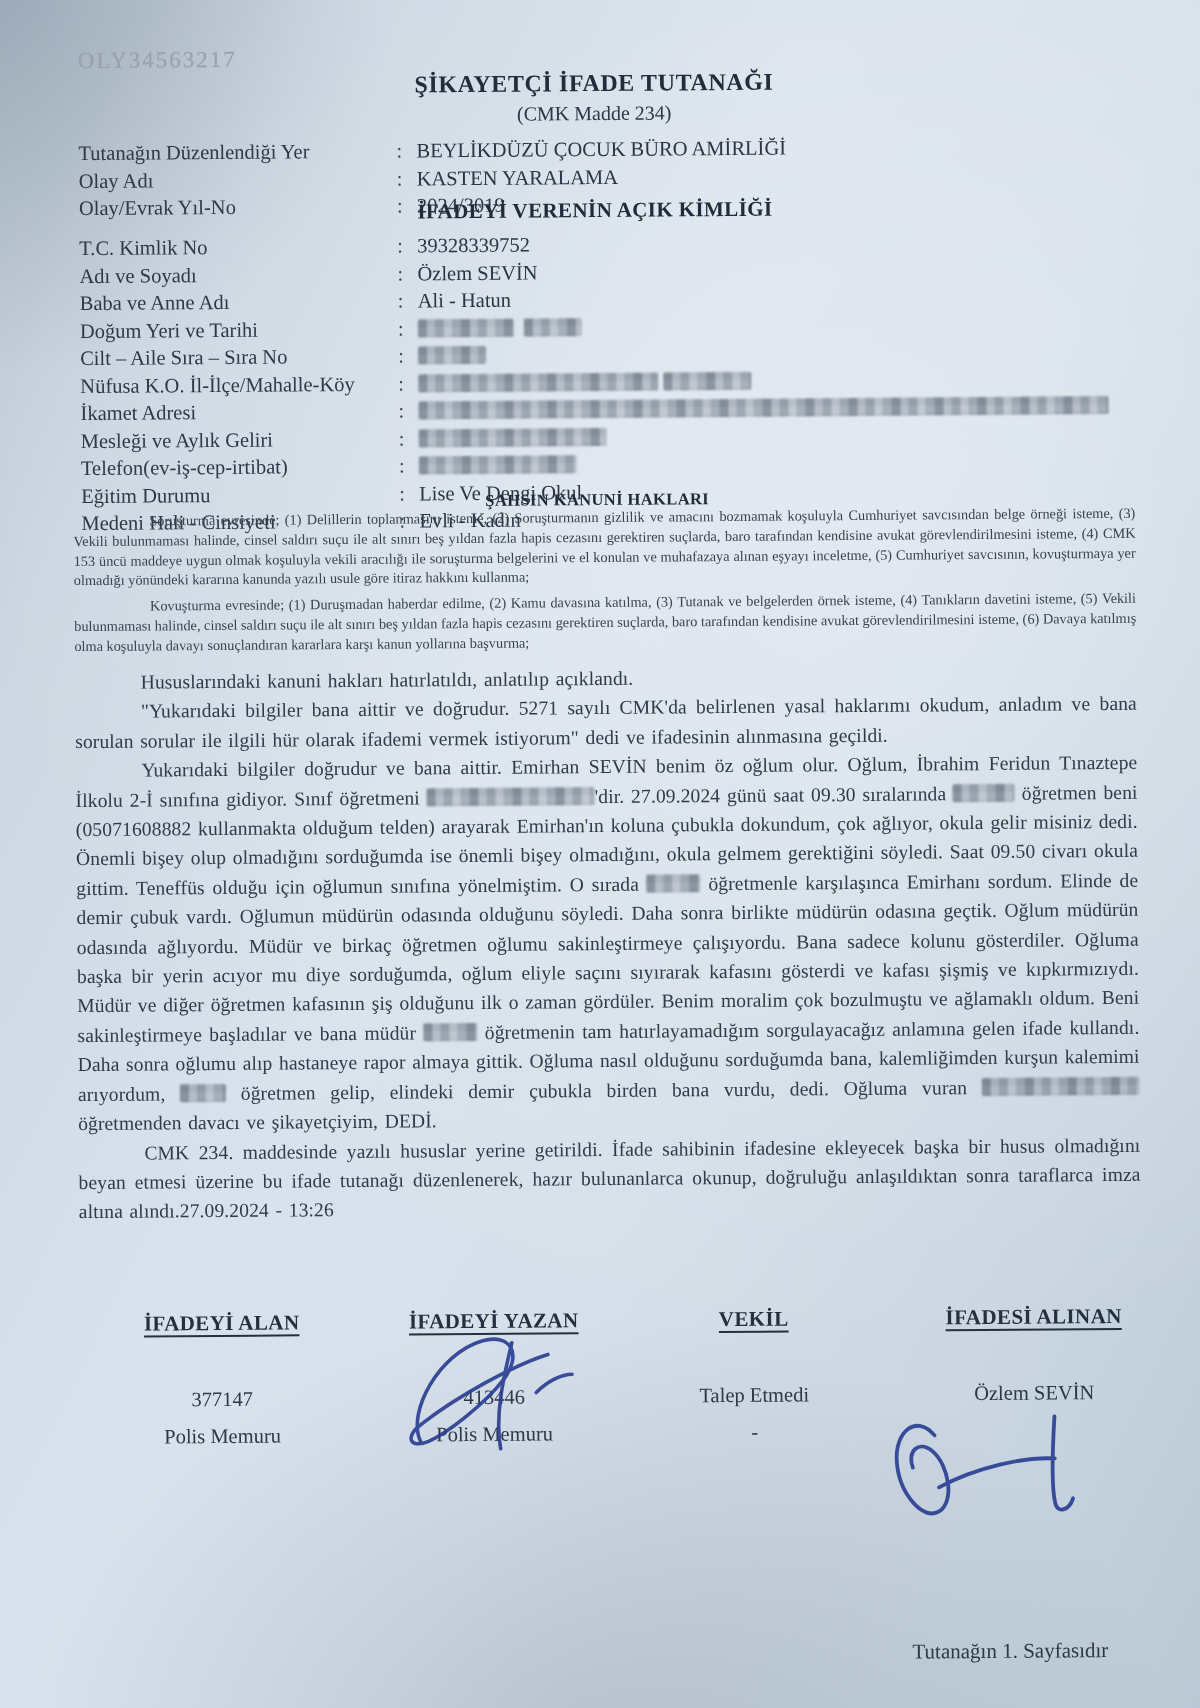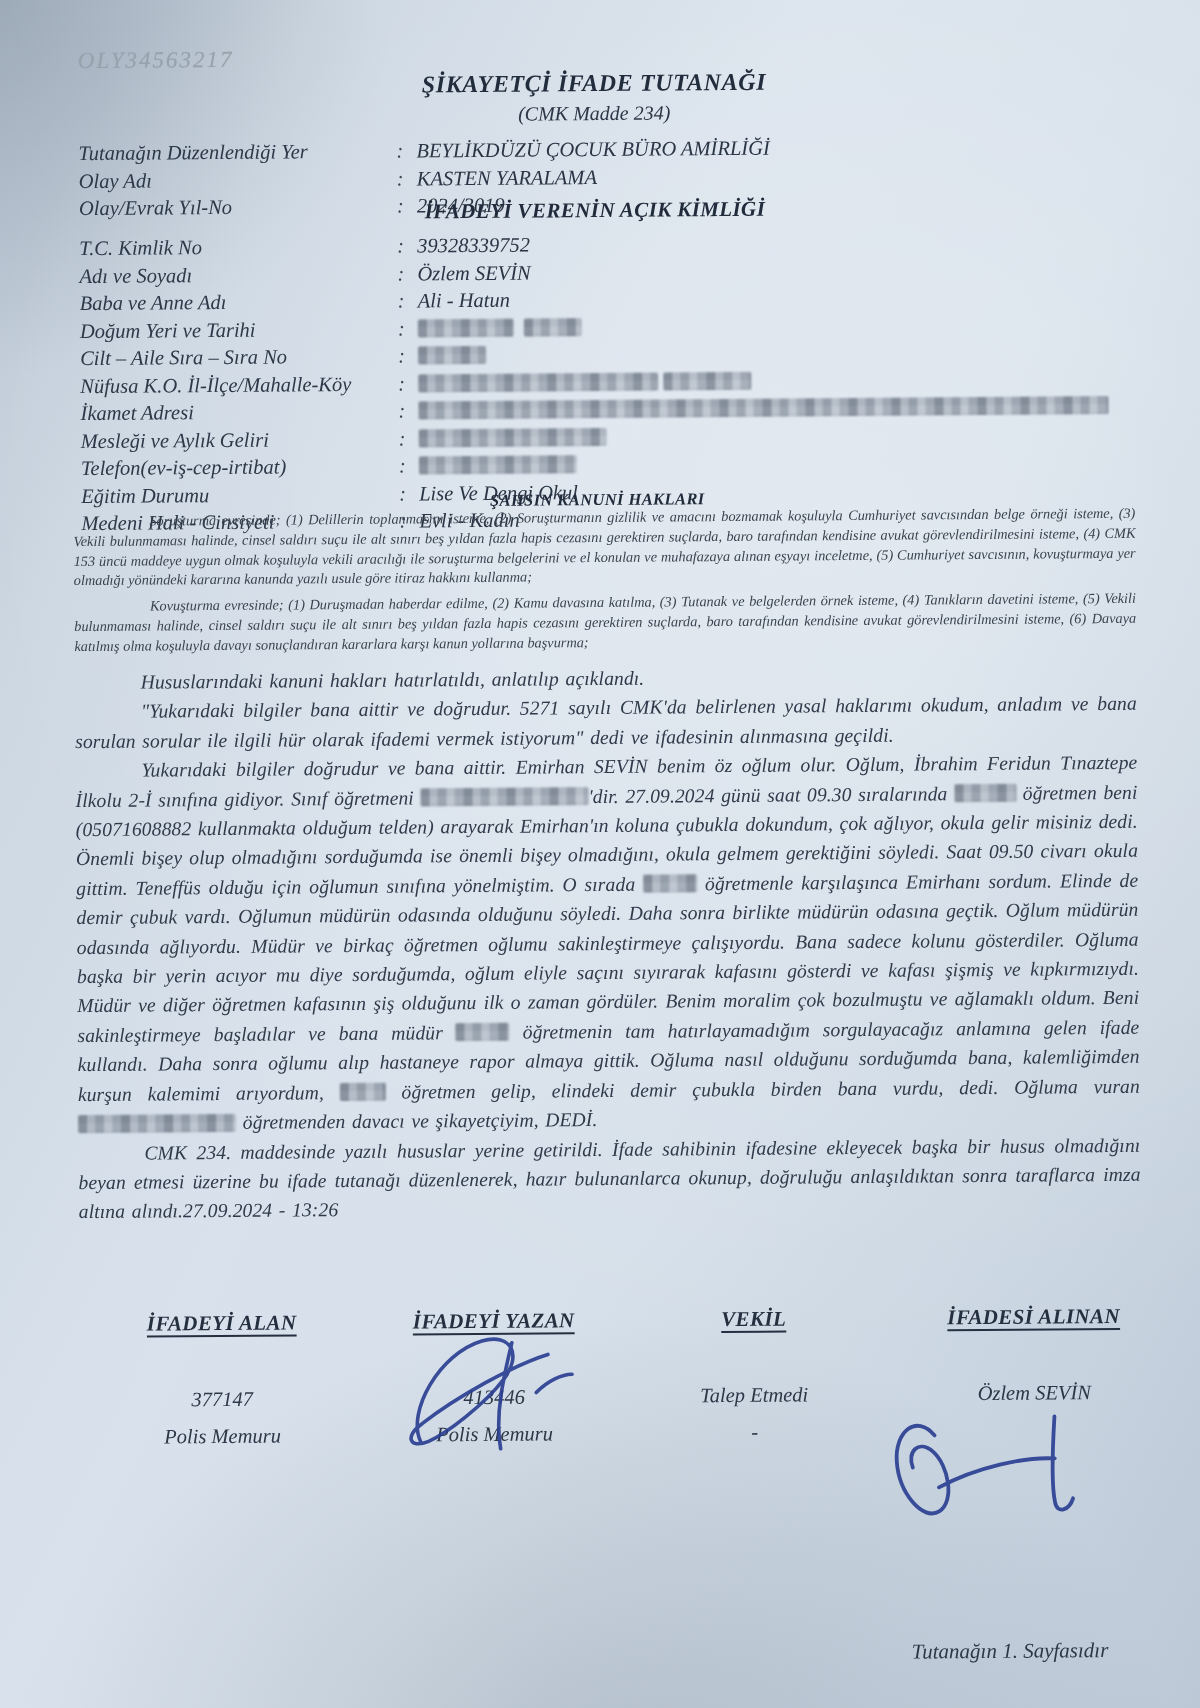--- a/index.html
+++ b/index.html
@@ -10,21 +10,20 @@
     -webkit-font-smoothing:antialiased;
   }
   .sheet{
     position:relative;width:1200px;height:1708px;overflow:hidden;
     background:
       radial-gradient(120% 80% at 72% 30%, rgba(255,255,255,.28), rgba(255,255,255,0) 62%),
       radial-gradient(60% 40% at 0% 0%, rgba(90,104,120,.28), rgba(90,104,120,0) 55%),
       radial-gradient(80% 45% at 50% 104%, rgba(96,110,126,.25), rgba(96,110,126,0) 60%),
       linear-gradient(116deg,#b7c3d0 0%,#ccd7e2 16%,#d9e2ec 40%,#d6e0ea 60%,#c8d4e0 84%,#bcc8d5 100%);
     color:#303b4b;
-    font-style:italic;
   }
   .content{position:absolute;inset:0;transform:rotate(-0.45deg);}
   .abs{position:absolute;}
 
   .doc-number{
     left:84px;top:44px;
     font-size:23px;letter-spacing:2px;color:#97a2ad;
     text-shadow:0 0 1px rgba(150,160,170,.4);
   }
   .title-block{left:0;right:0;top:70px;text-align:center;}

